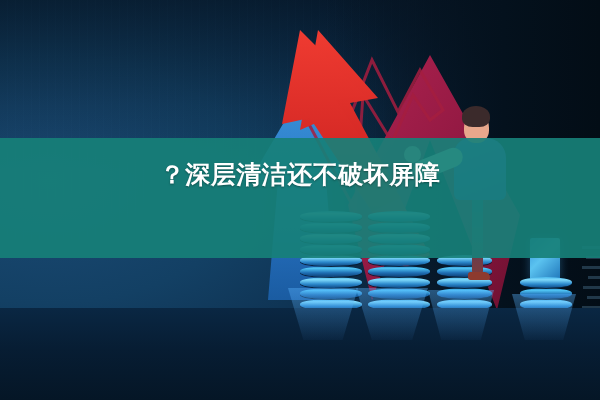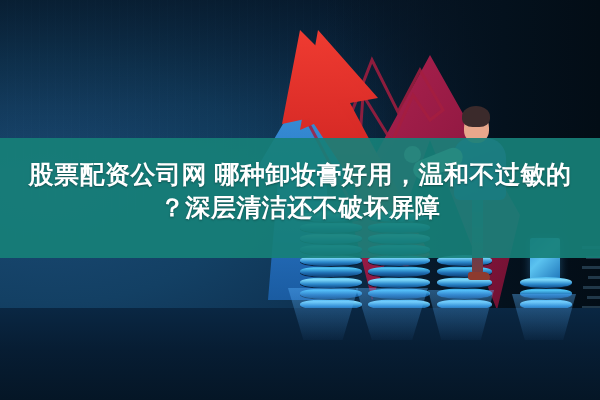--- a/index.html
+++ b/index.html
@@ -218,17 +218,16 @@
     <div class="p-body" style="left:26px;top:42px;"></div>
     <div class="p-arm" style="left:-16px;top:58px;width:52px;height:19px;transform:rotate(-22deg);"></div>
     <div class="p-hand" style="left:-24px;top:50px;width:17px;height:17px;"></div>
     <div class="p-head" style="left:36px;top:18px;"></div>
     <div class="p-hair" style="left:34px;top:10px;"></div>
   </div>
 
   <div class="banner" style="top:138px;height:120px;"></div>
 
   <div class="banner-text" style="top:158px;">
-    <span class="banner-line">股票配资公司网 哪种卸妆膏好用，温和不过敏的</span>
     <span class="banner-line">？深层清洁还不破坏屏障</span>
   </div>
 
 </div>
 
 </body></html>

